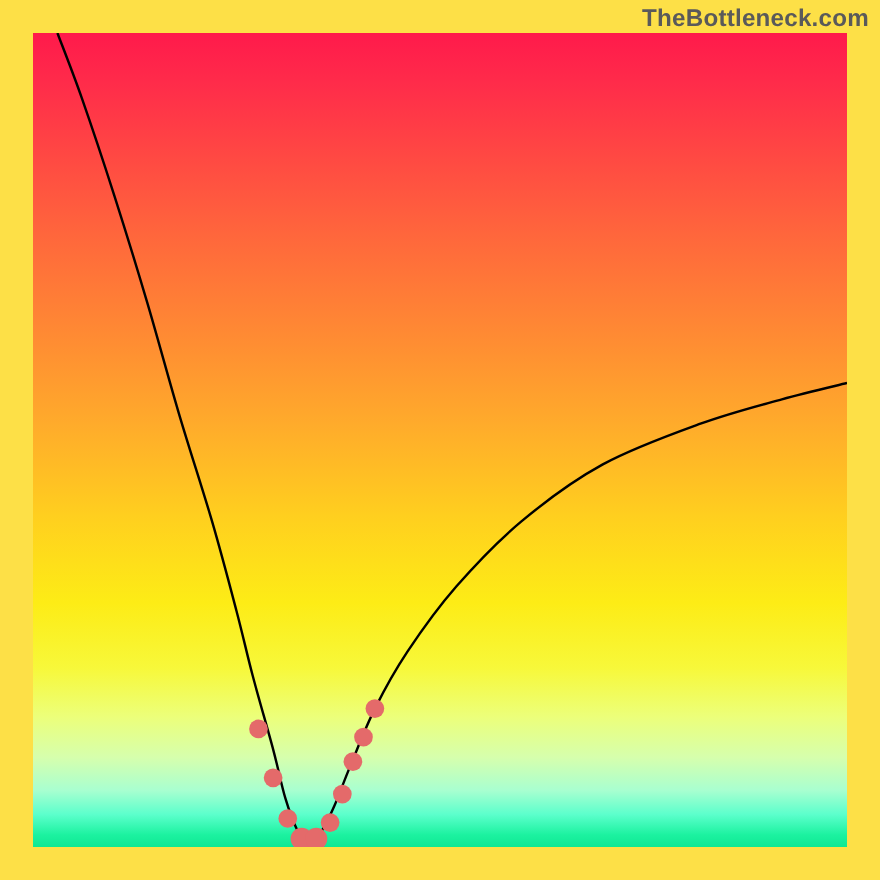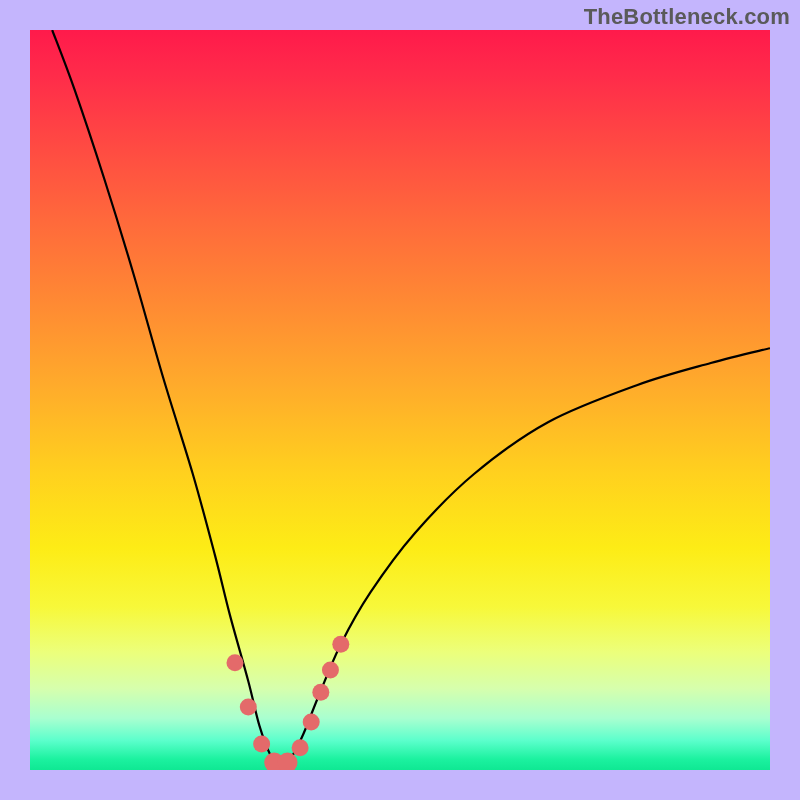--- a/index.html
+++ b/index.html
@@ -1,21 +1,21 @@
 <!DOCTYPE html>
 <html><head>
 <meta charset="utf-8">
 <style>
   * { margin: 0; padding: 0; box-sizing: border-box; }
   html, body { width: 800px; height: 800px; overflow: hidden; background: #000; }
   .frame {
     position: relative;
     width: 800px;
     height: 800px;
-    background: #c4b5fd;
+    background: #fde047;
   }
   .watermark {
     position: absolute;
     top: 4px;
     right: 10px;
     font-family: Arial, Helvetica, sans-serif;
     font-size: 22px;
     font-weight: 600;
     color: #5a5a5a;
     letter-spacing: 0.2px;

